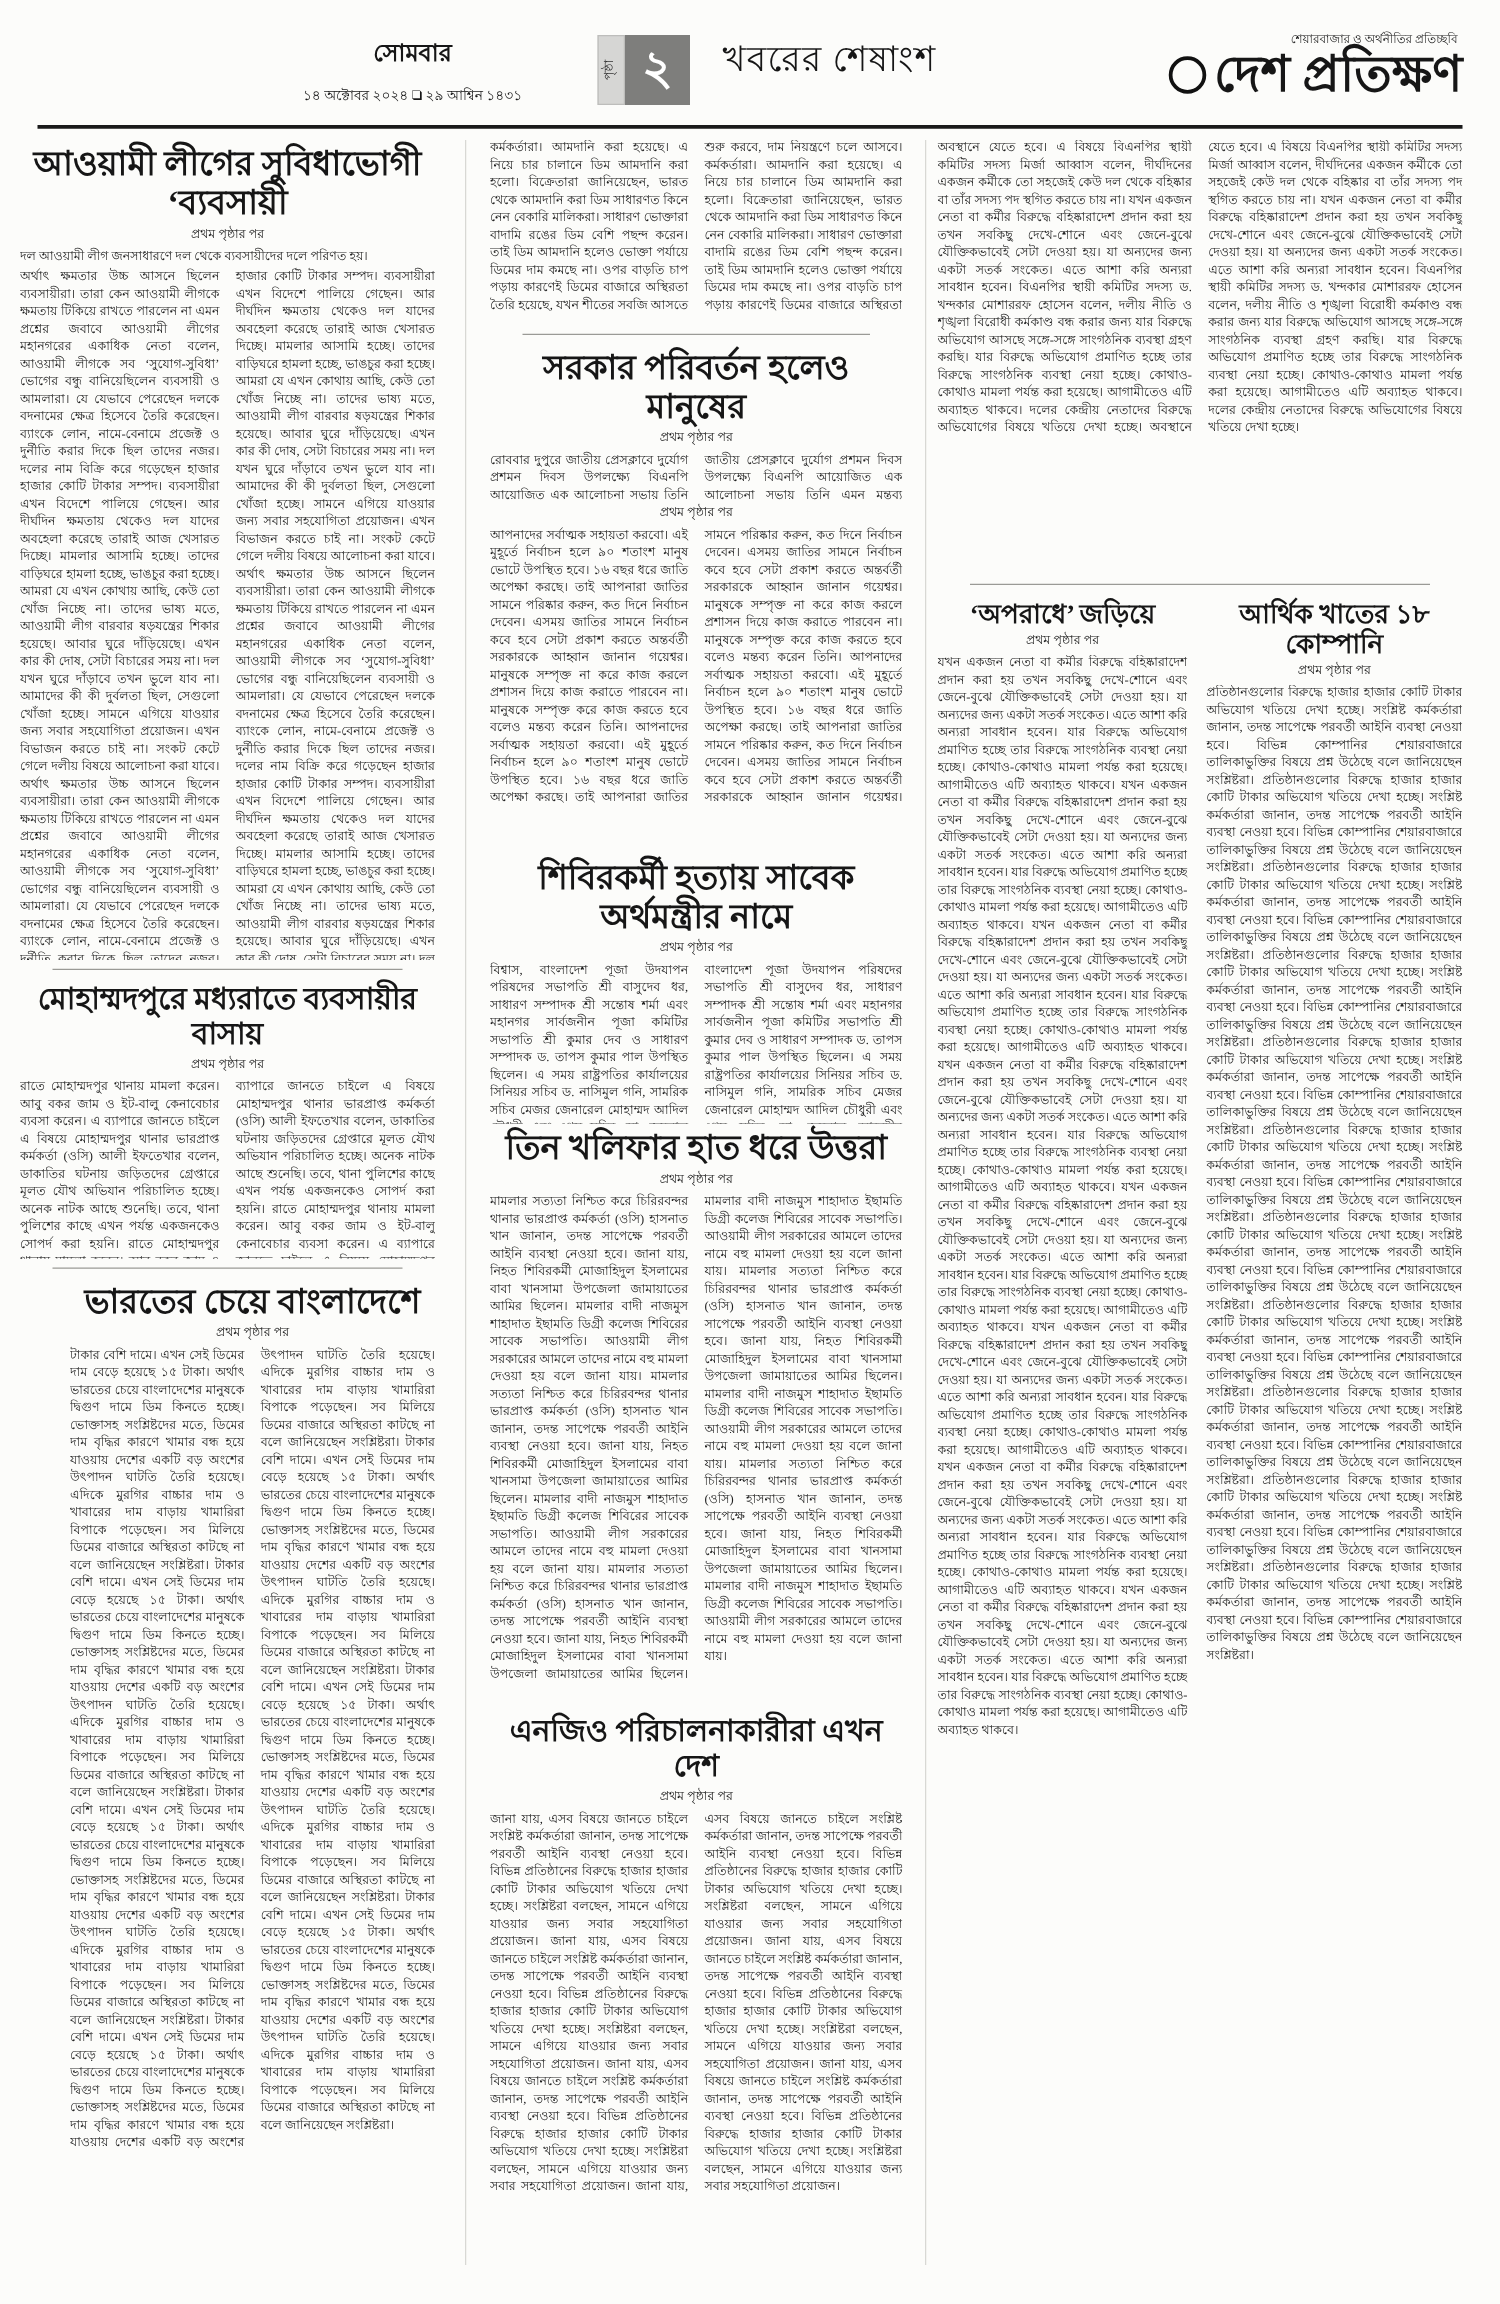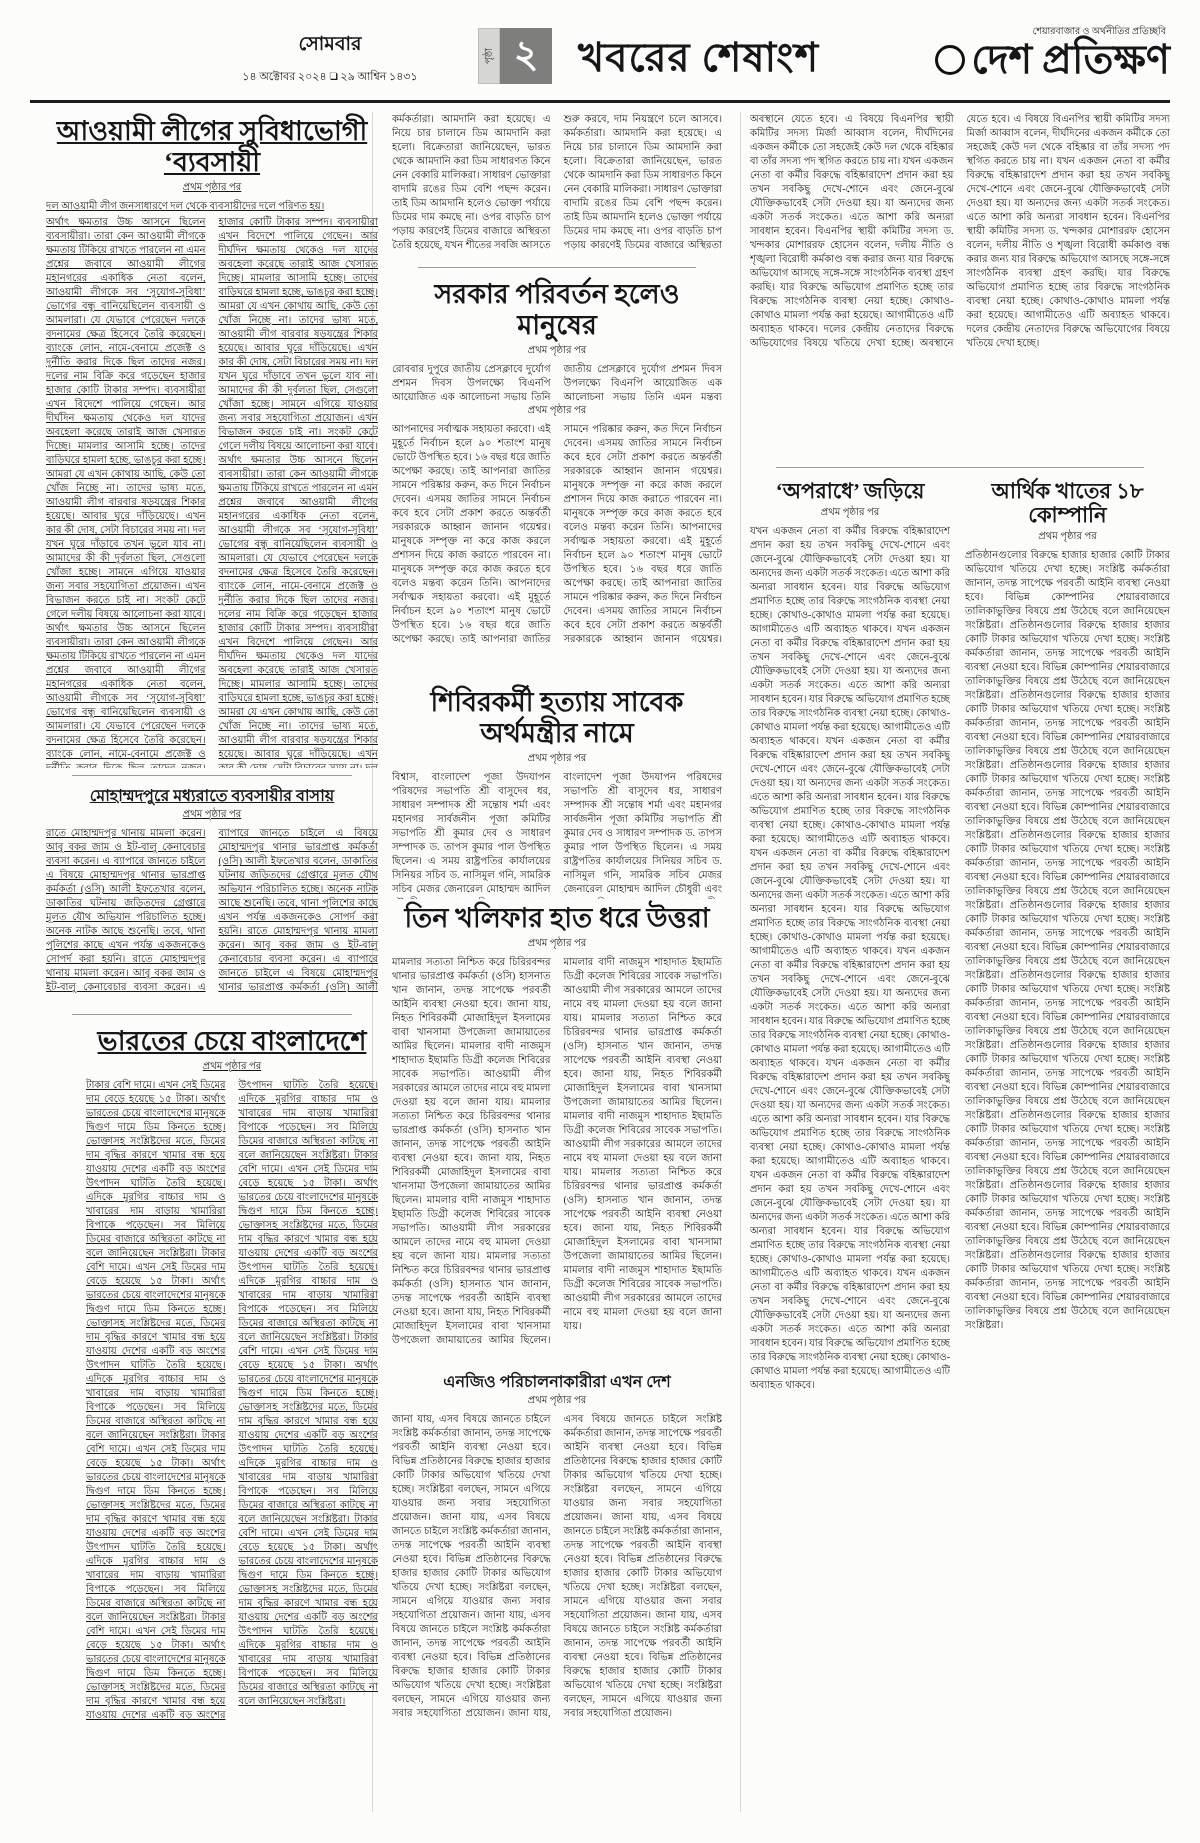--- a/index.html
+++ b/index.html
@@ -12,36 +12,36 @@
   
   .masthead{position:absolute; left:30px; top:24px; width:1140px; height:72px;}
   .dateblock{position:absolute; left:170px; top:10px; width:260px; text-align:center;}
   .dateblock .day{font-weight:bold; font-size:19px; line-height:1.1;}
   .dateblock .dateline{font-size:11px; margin-top:13px;}
   .pagebox{position:absolute; left:448px; top:4px; height:56px; display:flex;}
   .pagebox .label{width:20px; background:#d6d6d4; display:flex; align-items:center; justify-content:center;
     font-size:10px; writing-mode:vertical-rl; transform:rotate(180deg); color:#333; border:1px solid #bdbdbb;}
   .pagebox .num{width:52px; background:#7e7e7c; color:#fff; display:flex; align-items:center; justify-content:center;
     font-size:38px; font-weight:bold;}
-  .section-title{position:absolute; left:548px; top:2px; font-size:40px; font-weight:bold; letter-spacing:1px;text-align:center;}
+  .section-title{position:absolute; left:548px; top:2px; font-size:28px; font-weight:normal; letter-spacing:1px;text-align:center;}
   .logoblock{position:absolute; right:0; top:0; text-align:right;}
   .logoblock .tagline{font-size:9.5px; color:#222; margin-bottom:1px; margin-right:4px;}
   .logoblock .paper-name{font-size:40px; font-weight:bold; line-height:1; display:inline-flex; align-items:center; gap:6px;}
   .seal{width:24px; height:24px; border:3px solid #111; border-radius:50%; display:inline-block;}
   .head-rule{position:absolute; left:30px; top:100px; width:1140px; height:3px; background:#1a1a1a;}
   
   .band{position:absolute; top:112px; height:1712px; overflow:hidden;}
-  .band-a{left:46px;  width:332px;text-decoration:underline;}
+  .band-a{left:16px;  width:332px;}
   .band-b{left:392px; width:330px;}
   .band-c{left:750px; width:420px;}
   .vsep{position:absolute; top:112px; height:1700px; width:1px; background:#d8d8d4;}
   .vsep1{left:372px;} .vsep2{left:740px;}
   article{overflow:hidden;}
   .headline{font-weight:bold; text-align:center; line-height:1.15; margin:4px 0 1px 0;}
-  .h-xl{font-size:27px;} .h-lg{font-size:16px;} .h-md{font-size:21px;}
+  .h-xl{font-size:27px;} .h-lg{font-size:24px;} .h-md{font-size:21px;}
   .continued{font-size:10px; text-align:center; margin:1px 0 3px 0;}
   .body-text{font-size:10px; line-height:1.4; text-align:justify; color:#1d1d1d;}
   .cols-2{column-count:2; column-gap:13px;}
   .art-rule{border:none; border-top:1px solid #9a9a96; margin:7px 26px;}
   .c-row{display:flex; gap:15px;}
   .c-sub{overflow:hidden;}
   .c-sub-left{width:200px;} .c-sub-right{width:205px;}
 </style>
 </head>
 <body>

